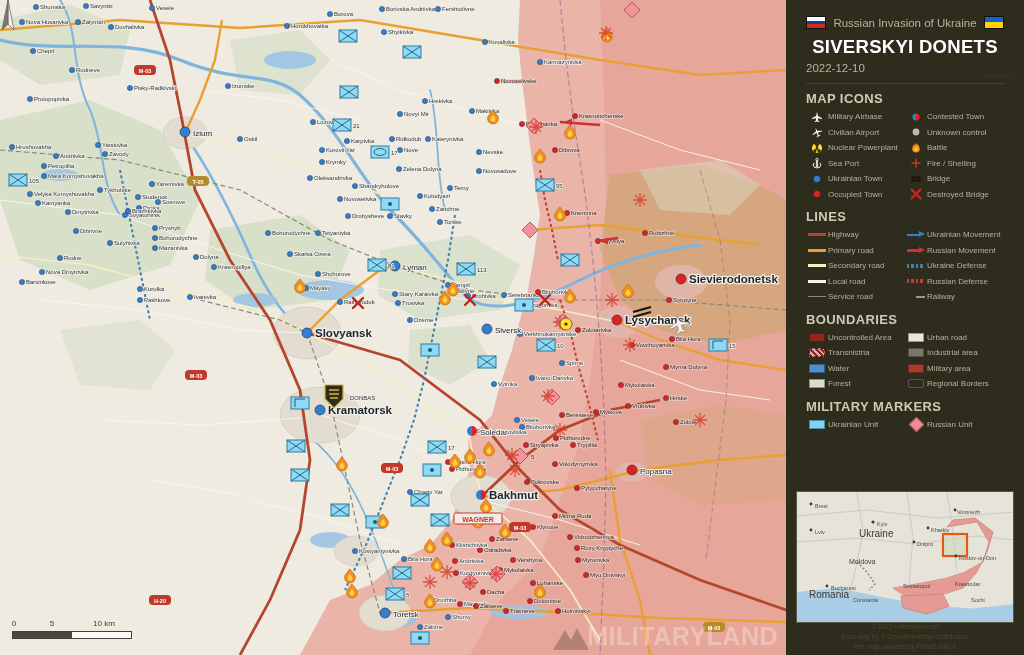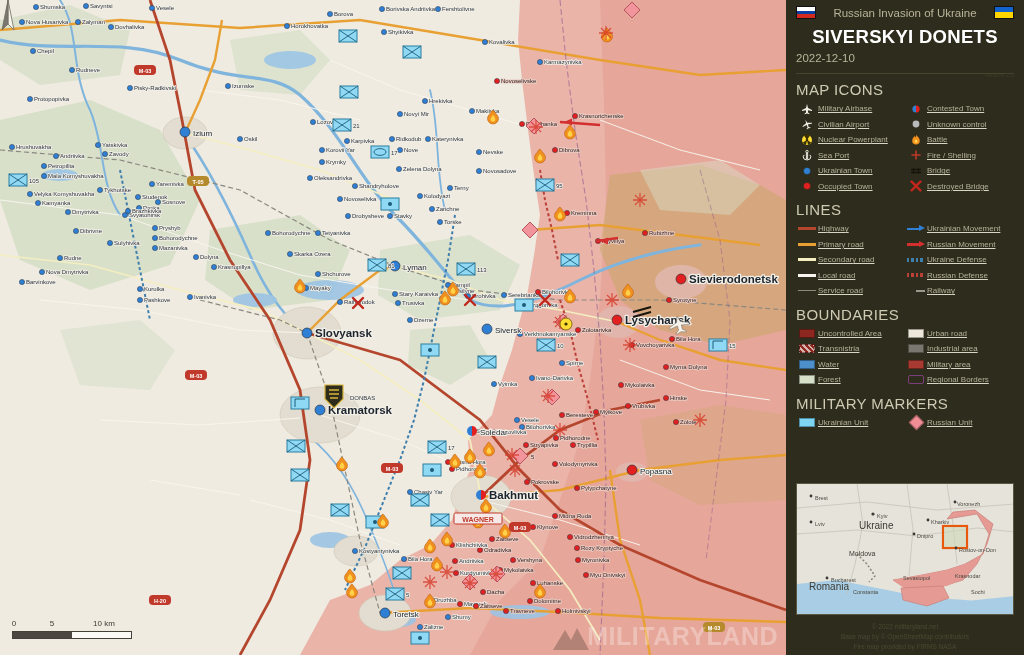--- a/index.html
+++ b/index.html
@@ -31,56 +31,56 @@
 
   .northarrow { position:absolute; left:46px; top:22px; width:16px; height:34px; }
 
   .watermark { position:absolute; right:8px; bottom:6px; display:flex;
     align-items:center; gap:4px; opacity:.30; pointer-events:none; }
   .watermark .wtext { font-size:25px; font-weight:bold; color:#fff;
     letter-spacing:.5px; line-height:1;margin-left:36px; }
 
   
   #side { width:238px; height:655px; background:#2e2d1d; color:#d9d6c5;
-          position:relative; padding:0; }
+          position:relative; padding:10px; }
   .hdr { padding:6px 10px 0; }
   .hdrtop { display:flex; align-items:center; justify-content:space-between; }
   .hdrtop .t { flex:1; text-align:center; font-size:11.5px; color:#b9b49a; }
   .flag { width:20px; height:13px; border:1px solid #111; display:block; }
   .flag.ru { background:linear-gradient(#fff 0 33.3%,#0b3fa3 33.3% 66.6%,#d52b1e 66.6% 100%); }
   .flag.ua { background:linear-gradient(#1263cf 0 50%,#ffd500 50% 100%); }
   .title { text-align:center; font-size:18.5px; font-weight:bold; color:#fff;
            margin-top:7px; letter-spacing:.3px; }
   .subtitle { text-align:left; font-size:11.5px; color:#b9b49a; margin-top:4px; }
   .version { position:absolute; right:10px; top:72px; font-size:6px; color:#3d3b28; }
   .rule { height:1px; background:#46442f; margin:9px 10px 0; }
 
   .sect { padding:7px 10px 0; }
-  .sect h3 { font-size:15px; font-weight:normal; color:#cfcab3;
+  .sect h3 { font-size:13px; font-weight:bold; color:#cfcab3;
              letter-spacing:.4px; margin-bottom:3px; }
   .cols { display:flex; }
-  .col { flex:1;text-decoration:underline; }
+  .col { flex:1; }
   .row { display:flex; align-items:center; height:15.5px; font-size:8px;
          color:#b5b09a; }
   .row .ic { width:22px; display:flex; align-items:center; justify-content:center;
              flex:0 0 22px; }
   .row .lb { white-space:nowrap; }
   .sw { width:16px; height:9px; display:block; border:1px solid rgba(0,0,0,.35); }
   .ln { width:18px; height:3px; display:block; }
   .arrowline { position:relative; width:18px; height:7px; }
   .arrowline::before { content:""; position:absolute; left:0; top:2.5px;
       width:13px; height:2.5px; }
   .arrowline::after { content:""; position:absolute; left:12px; top:0;
       border-left:6px solid currentColor; border-top:3.5px solid transparent;
       border-bottom:3.5px solid transparent; }
   .dashln { width:18px; height:4px; background-repeat:repeat-x;
       background-size:4px 4px; }
 
   
-  .mini { position:absolute; left:10px; bottom:40px; width:218px; height:132px;
+  .mini { position:absolute; left:10px; bottom:32px; width:218px; height:132px;
           background:#c2410c; border:1px solid #5a5740; overflow:hidden; }
   .mini svg { display:block; }
   .credits { position:absolute; left:0; bottom:3px; width:238px; text-align:center;
              font-size:6.5px; color:#4a4832; line-height:1.55; }
 </style>
 </head>
 <body>
 
 <div id="app">
 

